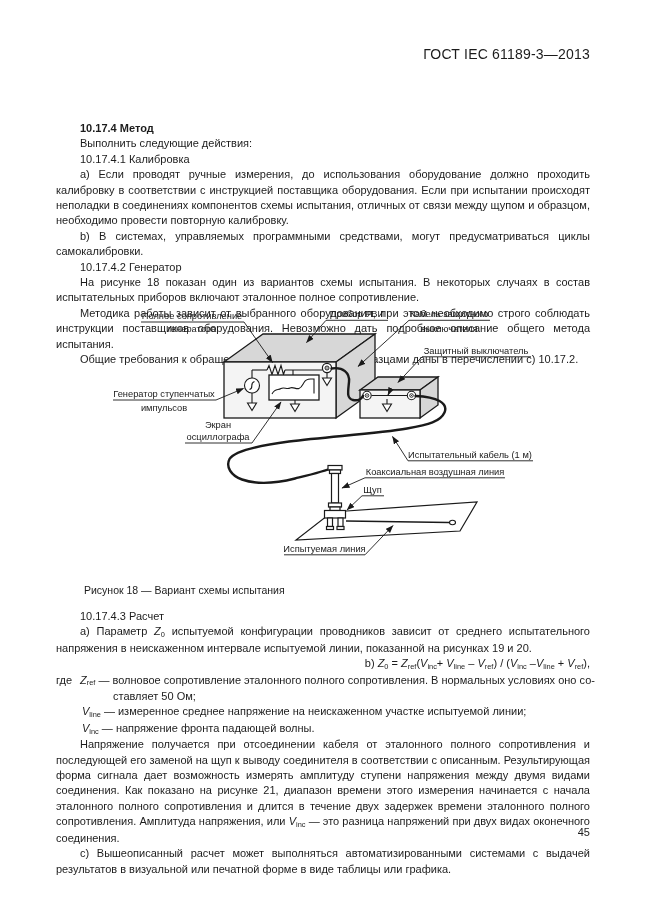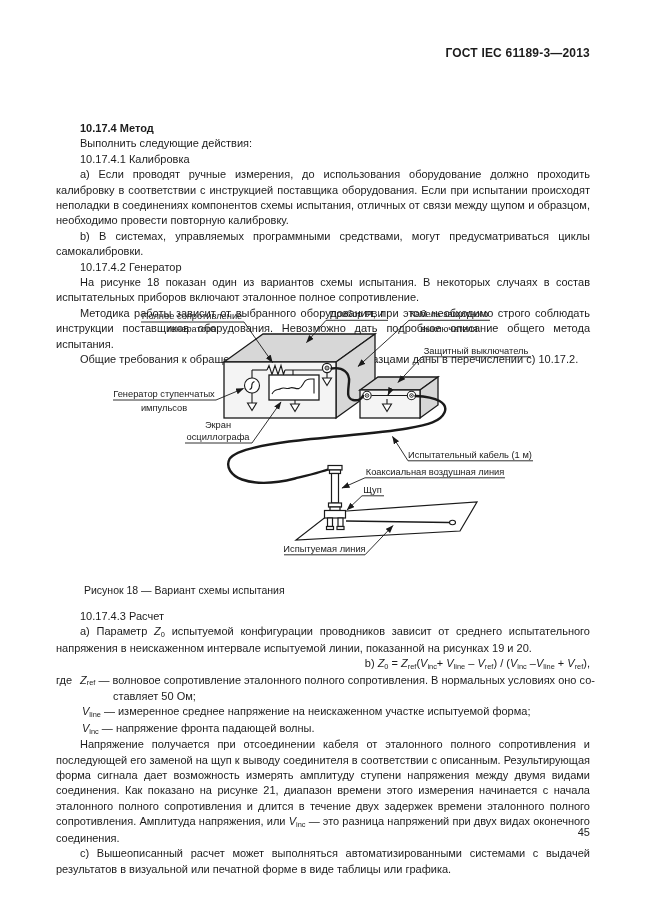--- a/index.html
+++ b/index.html
@@ -6,21 +6,21 @@
   .page{
     position:relative;
     width:646px;height:913px;
     background:#ffffff;
     font-family:"Liberation Sans", sans-serif;
     color:#1c1c1c;
     overflow:hidden;
   }
   .doc-header{
     position:absolute;top:46px;right:56px;
-    font-size:12px;font-weight:bold;letter-spacing:.2px;
+    font-size:14px;font-weight:normal;letter-spacing:.2px;
   }
   .block{position:absolute;left:56px;width:534px;font-size:11px;line-height:15.4px;}
   .block1{top:83px;}
   .block2{top:609px;}
   .para{margin:0;text-align:justify;text-indent:24px;}
   .line{margin:0;text-indent:24px;white-space:nowrap;}
   .bold{font-weight:bold;margin-top:38px;}
   .tk-i{font-style:italic;}
   .tk-sub{font-size:7.4px;position:relative;top:1.8px;}
   .formula{margin:0;padding-left:24px;white-space:nowrap;text-align:right;}
@@ -170,21 +170,21 @@
   </div>
 
   <div class="caption">Рисунок 18 — Вариант схемы испытания</div>
 
   <div class="block block2">
     <p class="para">10.17.4.3 Расчет</p>
     <p class="para"><span>a) Параметр </span><span class="tk-i">Z</span><span class="tk-sub">0</span><span> испытуемой конфигурации проводников зависит от среднего испытательного напряжения в неискаженном интервале испытуемой линии, показанной на рисунках 19 и 20.</span></p>
     <p class="formula"><span>b) </span><span class="tk-i">Z</span><span class="tk-sub">0</span><span> = </span><span class="tk-i">Z</span><span class="tk-sub">ref</span><span>(</span><span class="tk-i">V</span><span class="tk-sub">inc</span><span>+ </span><span class="tk-i">V</span><span class="tk-sub">line</span><span> – </span><span class="tk-i">V</span><span class="tk-sub">ref</span><span>) / (</span><span class="tk-i">V</span><span class="tk-sub">inc</span><span> –</span><span class="tk-i">V</span><span class="tk-sub">line</span><span> + </span><span class="tk-i">V</span><span class="tk-sub">ref</span><span>),</span></p>
     <p class="gde-row"><span class="gde">где</span><span><span class="tk-i">Z</span><span class="tk-sub">ref</span><span> — волновое сопротивление эталонного полного сопротивления. В нормальных условиях оно со-</span></span></p>
     <p class="def-cont">ставляет 50 Ом;</p>
-    <p class="def"><span class="tk-i">V</span><span class="tk-sub">line</span><span> — измеренное среднее напряжение на неискаженном участке испытуемой форма;</span></p>
+    <p class="def"><span class="tk-i">V</span><span class="tk-sub">line</span><span> — измеренное среднее напряжение на неискаженном участке испытуемой линии;</span></p>
     <p class="def"><span class="tk-i">V</span><span class="tk-sub">inc</span><span> — напряжение фронта падающей волны.</span></p>
     <p class="para"><span>Напряжение получается при отсоединении кабеля от эталонного полного сопротивления и последующей его заменой на щуп к выводу соединителя в соответствии с описанным. Результирующая форма сигнала дает возможность измерять амплитуду ступени напряжения между двумя видами соединения. Как показано на рисунке 21, диапазон времени этого измерения начинается с начала эталонного полного сопротивления и длится в течение двух задержек времени эталонного полного сопротивления. Амплитуда напряжения, или </span><span class="tk-i">V</span><span class="tk-sub">inc</span><span> — это разница напряжений при двух видах оконечного соединения.</span></p>
     <p class="para">c) Вышеописанный расчет может выполняться автоматизированными системами с выдачей результатов в визуальной или печатной форме в виде таблицы или графика.</p>
   </div>
 
   <div class="pagenum">45</div>
 
 </div>
 
 </body></html>

